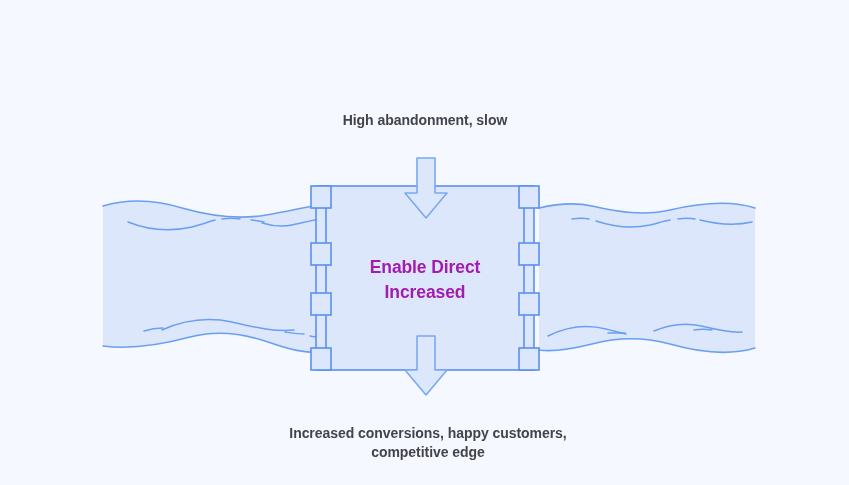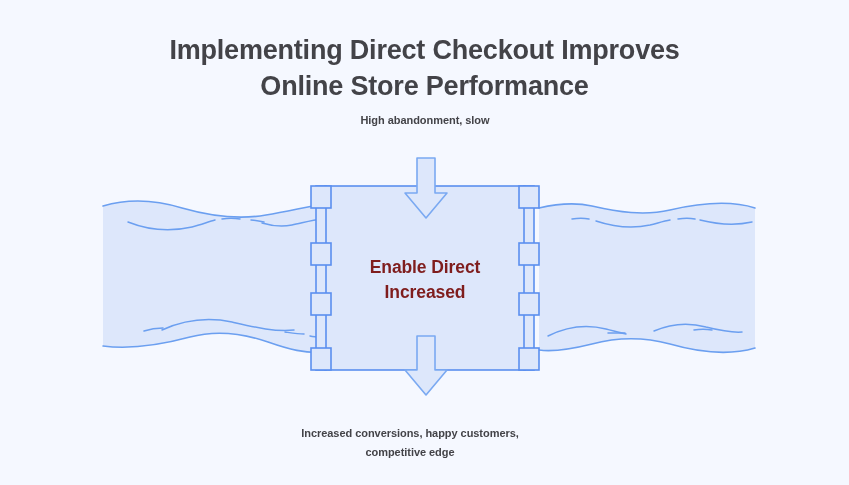--- a/index.html
+++ b/index.html
@@ -39,43 +39,43 @@
     font-weight: bold;
     line-height: 36px;
     letter-spacing: -0.2px;
   }
   .title-line { display: block; }
 
   .caption {
     position: absolute;
     text-align: center;
     color: #434348;
-    font-size: 11px;
+    font-size: 14px;
     font-weight: bold;
     line-height: 19px;
     letter-spacing: -0.05px;
   }
   .caption-top {
     left: 285px;
     top: 111px;
     width: 280px;
   }
   .caption-bottom {
-    left: 210px;
+    left: 228px;
     top: 424px;
     width: 400px;
   }
 
   .box-label {
     position: absolute;
     left: 325px;
     top: 255px;
     width: 200px;
     text-align: center;
-    color: #7f1d1d;
+    color: #a21caf;
     font-size: 17.5px;
     font-weight: bold;
     line-height: 25px;
     letter-spacing: -0.1px;
   }
 </style>
 </head>
 <body>
 
 <div id="stage">
@@ -191,24 +191,20 @@
                L435,336
                L435,370
                L447,370
                L426,395
                L405,370
                L417,370
                Z" fill="#dde7fb" stroke="#7aa9f2" stroke-width="1.6" stroke-linejoin="round"></path>
     </g>
   </svg>
 
-  <div class="title-block">
-    <span class="title-line">Implementing Direct Checkout Improves</span>
-    <span class="title-line">Online Store Performance</span>
-  </div>
 
   <div class="caption caption-top">
     <span>High abandonment, slow</span><br>
   </div>
 
   <div class="box-label">
     <span>Enable Direct</span><br>
     <span>Increased</span>
   </div>
 

